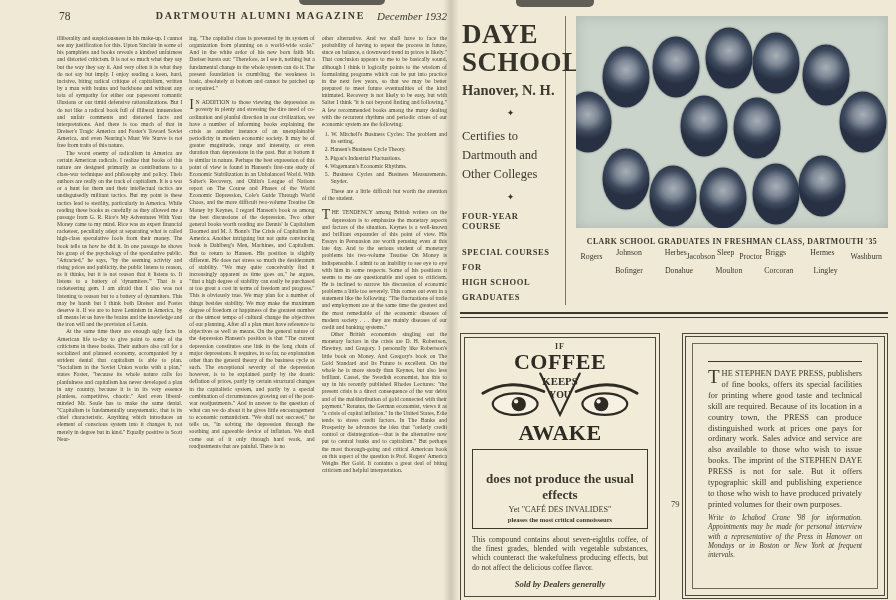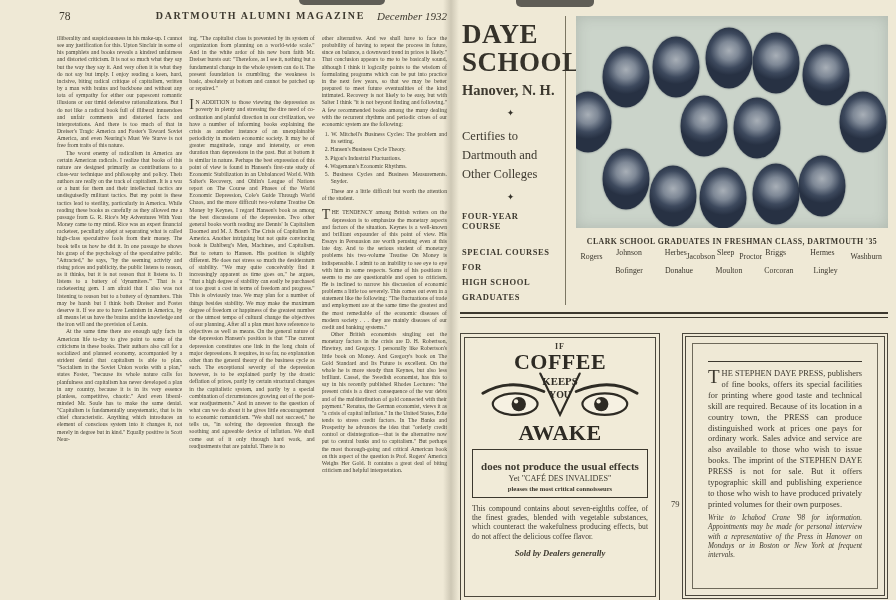--- a/index.html
+++ b/index.html
@@ -72,21 +72,21 @@
 
   .bottom-sec{display:flex;margin-top:15px;height:268px;}
   .coffee-box{width:200px;box-sizing:border-box;border:1px solid #4b473c;padding:3px;background:#f1ebd8;}
   .coffee-in{border:1px solid #4b473c;height:100%;box-sizing:border-box;padding:4px 7px;
              text-align:center;overflow:hidden;}
   .c-if{font-size:8px;font-weight:bold;letter-spacing:1px;}
   .c-coffee,.c-awake{font-size:22px;font-weight:bold;letter-spacing:.5px;line-height:1;color:#2e2b24;}
   .c-eyes{margin:-3px 0 -4px 0;}
   .cafe-box{border:1.5px solid #3c382e;margin-top:5px;padding:4px 3px 5px 3px;}
   .cafe-name{font-size:15.5px;color:#2e2b24;}
-  .cafe-l1{font-size:11px;font-weight:bold;margin-top:6px;}
+  .cafe-l1{font-size:13px;font-weight:bold;margin-top:17px;}
   .cafe-l2{font-size:8.2px;margin-top:2px;}
   .cafe-l3{font-size:6.6px;font-weight:bold;margin-top:2px;}
   .c-body{font-size:7.6px;line-height:1.22;text-align:justify;margin-top:6px;}
   .c-sold{font-size:8.6px;font-weight:bold;font-style:italic;margin-top:7px;text-align:center;}
   .c-co{font-family:"Liberation Sans","DejaVu Sans",sans-serif;font-size:15.5px;
         letter-spacing:1.5px;margin-top:8px;color:#35322a;}
   .mid-gap{width:22px;}
   .pg79{position:absolute;left:219px;bottom:13px;font-size:8.5px;}
   .daye-box{flex:1;box-sizing:border-box;border:1px solid #4b473c;padding:2px;height:266px;}
   .daye-mid{border:1px solid #4b473c;height:100%;box-sizing:border-box;padding:6px;}

